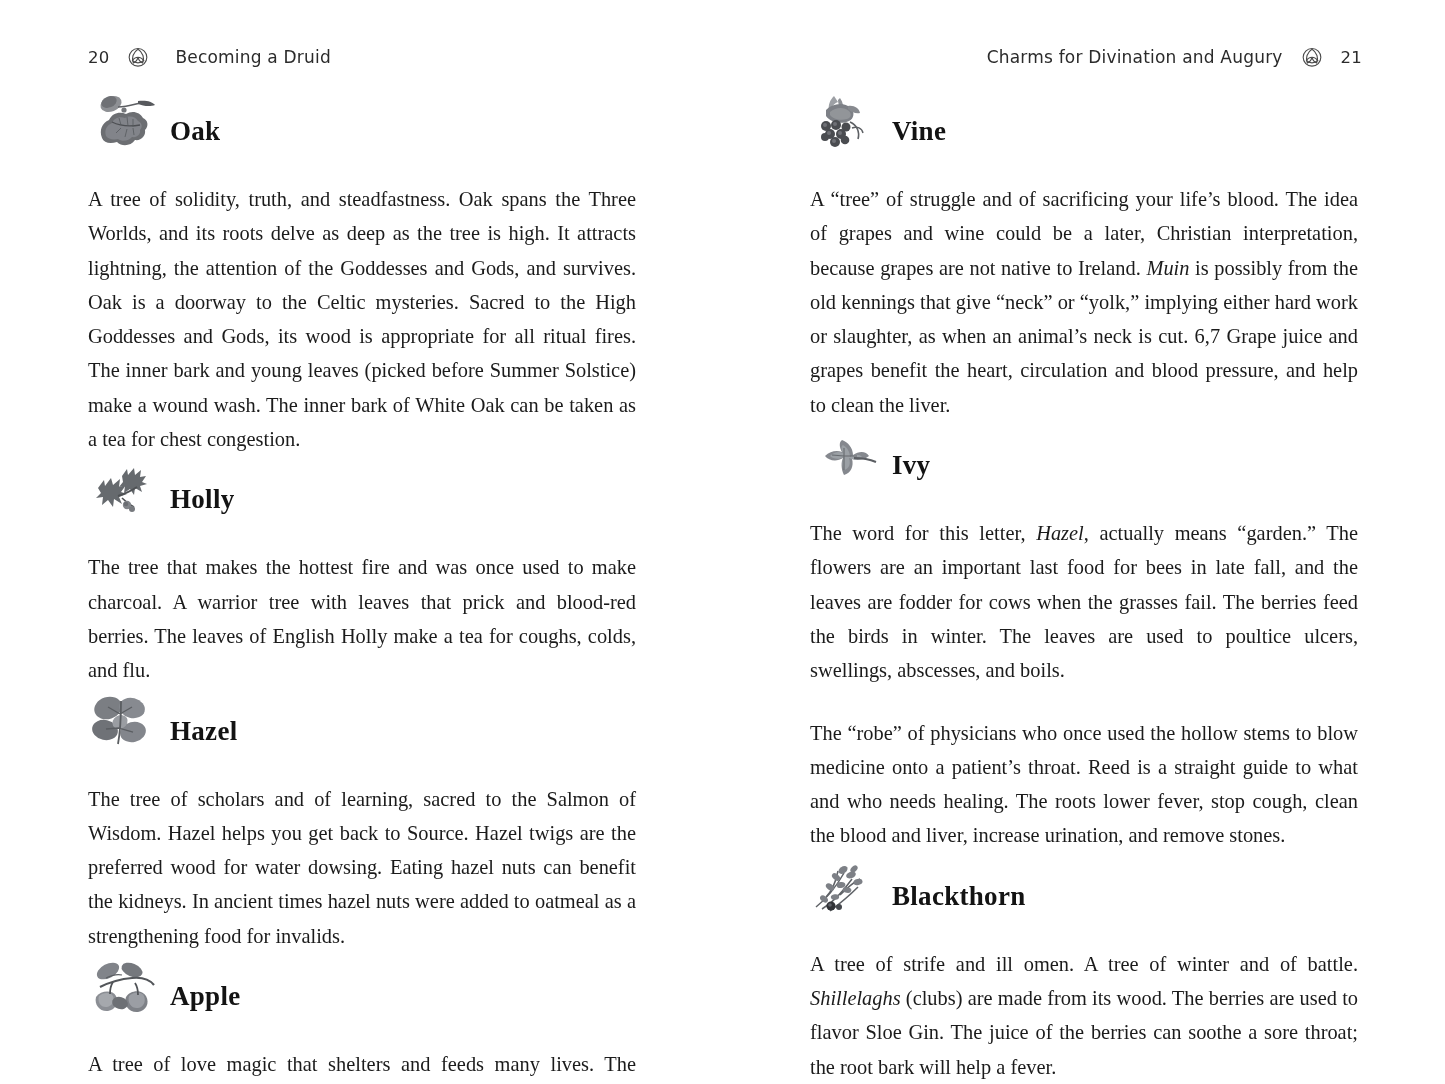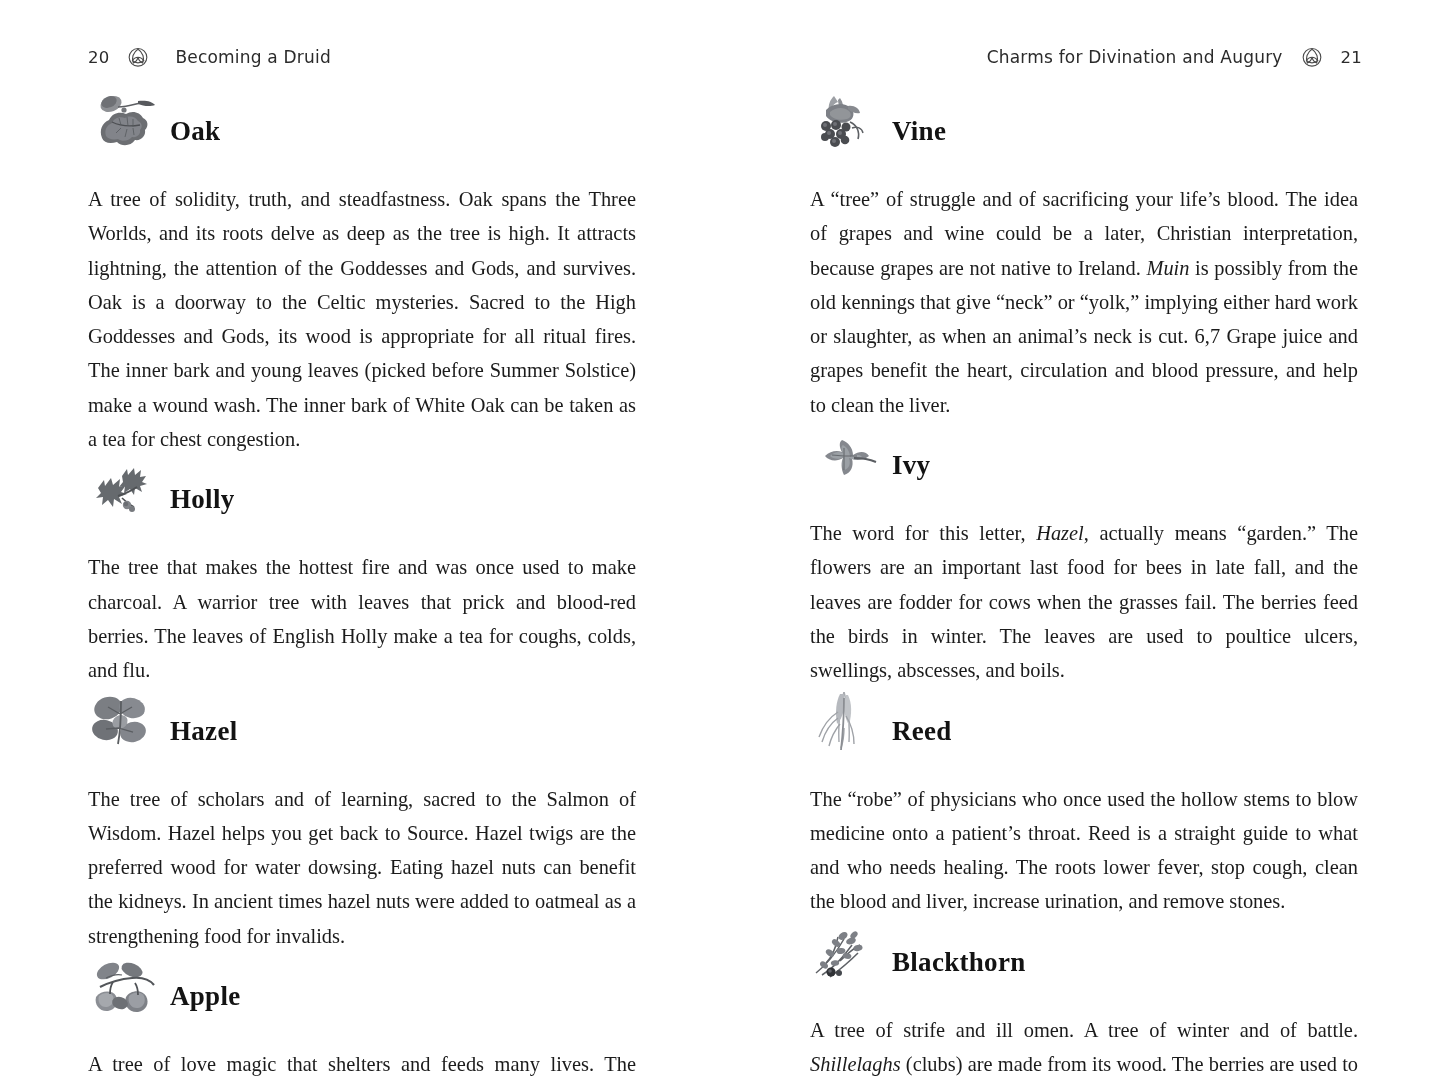--- a/index.html
+++ b/index.html
@@ -287,41 +287,20 @@
               <path d="M34 22 L34 44 M34 30 L22 29 M34 30 L47 30" stroke="#5e6166" stroke-width="1.1" fill="none" opacity=".85"></path>
             </g>
           </svg>
         </span>
         <span class="title">Ivy</span>
       </div>
       <p class="body">The word for this letter, <i>Hazel</i>, actually means “garden.” The flowers are an important last food for bees in late fall, and the leaves are fodder for cows when the grasses fail. The berries feed the birds in winter. The leaves are used to poultice ulcers, swellings, abscesses, and boils.</p>
     </div>
 
     <div class="entry">
-      <div class="entry-head">
-        <span class="glyph">
-          <svg width="82" height="62" viewBox="0 0 82 62" aria-hidden="true">
-            <g fill="none" stroke="#a9acb1" stroke-width="1.5">
-              <path d="M34 0 C30 14 28 30 29 50"></path>
-              <path d="M34 0 C38 14 40 30 39 50"></path>
-            </g>
-            <path d="M30 2 C26 10 25 20 27 32 C33 26 36 14 34 2Z" fill="#b6b9be"></path>
-            <path d="M38 3 C42 11 42 22 39 33 C34 26 33 13 36 3Z" fill="#c2c5c9"></path>
-            <g fill="none" stroke="#9fa2a7" stroke-width="1.4">
-              <path d="M28 20 C20 25 13 34 9 45"></path>
-              <path d="M28 26 C21 31 15 40 12 50"></path>
-              <path d="M30 32 C25 38 21 46 19 54"></path>
-              <path d="M36 24 C41 32 44 42 44 52"></path>
-              <path d="M34 36 C34 44 33 50 31 56"></path>
-            </g>
-            <path d="M34 6 C34 24 33 40 31 58" stroke="#8b8e93" stroke-width="1.8" fill="none"></path>
-          </svg>
-        </span>
-        <span class="title">Reed</span>
-      </div>
       <p class="body">The “robe” of physicians who once used the hollow stems to blow medicine onto a patient’s throat. Reed is a straight guide to what and who needs healing. The roots lower fever, stop cough, clean the blood and liver, increase urination, and remove stones.</p>
     </div>
 
     <div class="entry">
       <div class="entry-head">
         <span class="glyph">
           <svg width="82" height="62" viewBox="0 0 82 62" aria-hidden="true">
             <g stroke="#5e6166" fill="none" stroke-width="1.5">
               <path d="M6 50 C16 42 26 30 34 16"></path>
               <path d="M12 52 C22 46 32 36 42 22"></path>

